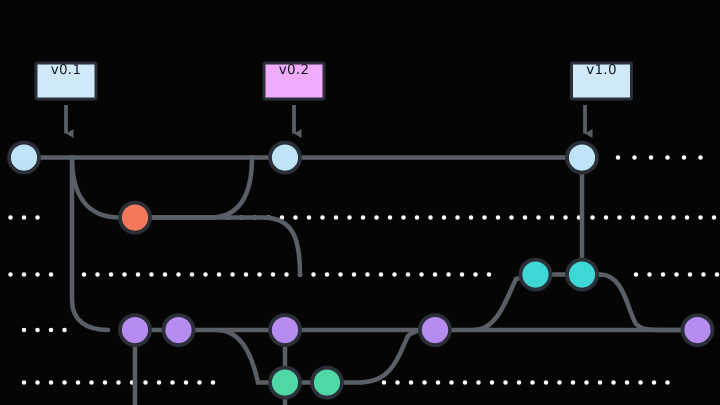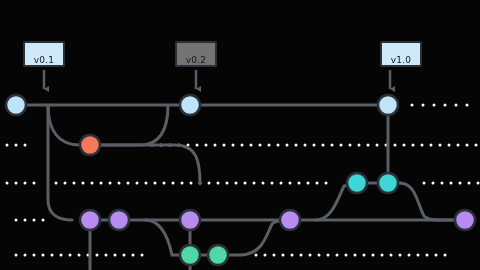--- a/index.html
+++ b/index.html
@@ -26,21 +26,21 @@
   .tag-box {
     position: absolute;
     box-sizing: border-box;
     border: 2px solid #22c55e;
     border-radius: 2px;
     background: #cfe9f8;
     color: #12161c;
     font-size: 9px;
     line-height: 1;
     display: flex;
-    align-items: flex-end;
+    align-items: flex-start;
     justify-content: center;
     letter-spacing: 0.2px;
     font-family: "DejaVu Sans", "Liberation Sans", sans-serif;
   }
 </style>
 </head>
 <body>
 
 <div id="root" style="background: rgb(5, 5, 5); width: 480px; height: 270px;">
 
@@ -219,21 +219,21 @@
         <circle cx="465" cy="220" r="10" fill="#b68cf0" stroke="#2b3038" stroke-width="2.5"></circle>
         <circle cx="190" cy="255" r="10" fill="#4fd8a5" stroke="#2b3038" stroke-width="2.5"></circle>
         <circle cx="218" cy="255" r="10" fill="#4fd8a5" stroke="#2b3038" stroke-width="2.5"></circle>
       </g>
   </svg>
 
   <div id="tag-layer">
       <div class="tag-box" style="left: 23px; top: 41px; width: 42px; height: 26px; background: rgb(207, 233, 248); border-color: rgb(42, 47, 56); color: rgb(18, 22, 28);">
         <span>v0.1</span>
       </div>
-      <div class="tag-box" style="left: 175px; top: 41px; width: 42px; height: 26px; background: #737373; border-color: rgb(42, 47, 56); color: rgb(18, 22, 28);">
+      <div class="tag-box" style="left: 175px; top: 41px; width: 42px; height: 26px; background: #f0abfc; border-color: rgb(42, 47, 56); color: rgb(18, 22, 28);">
         <span>v0.2</span>
       </div>
       <div class="tag-box" style="left: 369px; top: 41px; width: 42px; height: 26px; background: rgb(207, 233, 248); border-color: rgb(42, 47, 56); color: rgb(18, 22, 28); margin-left: 11px;">
         <span>v1.0</span>
       </div>
     </div>
 
 </div>
 
 </body></html>

